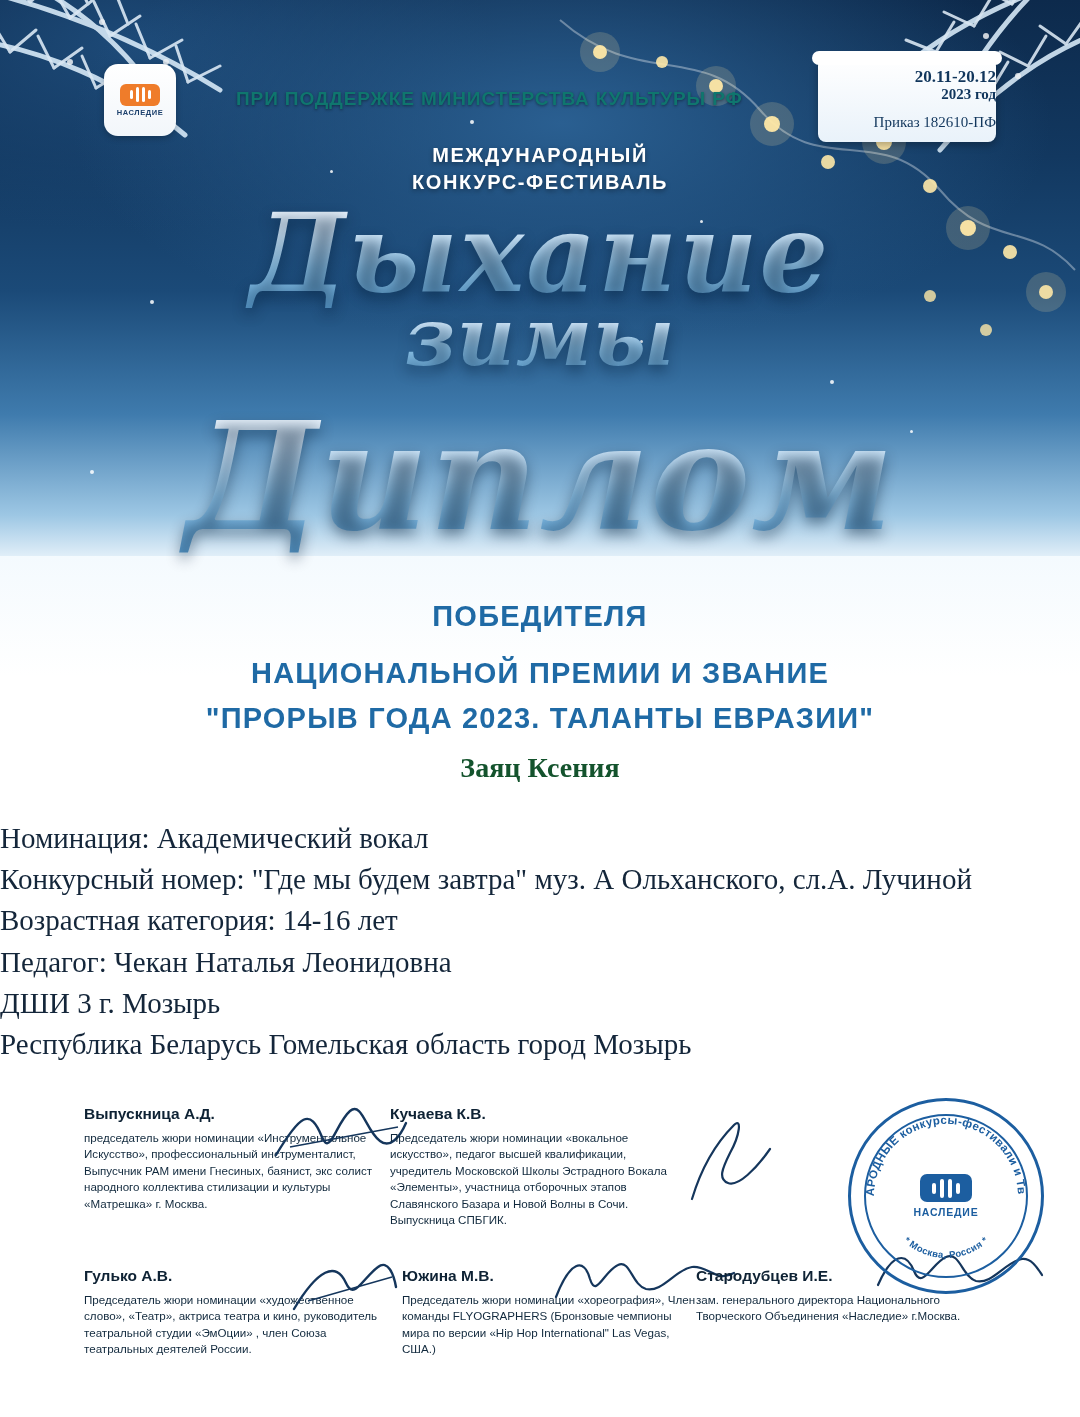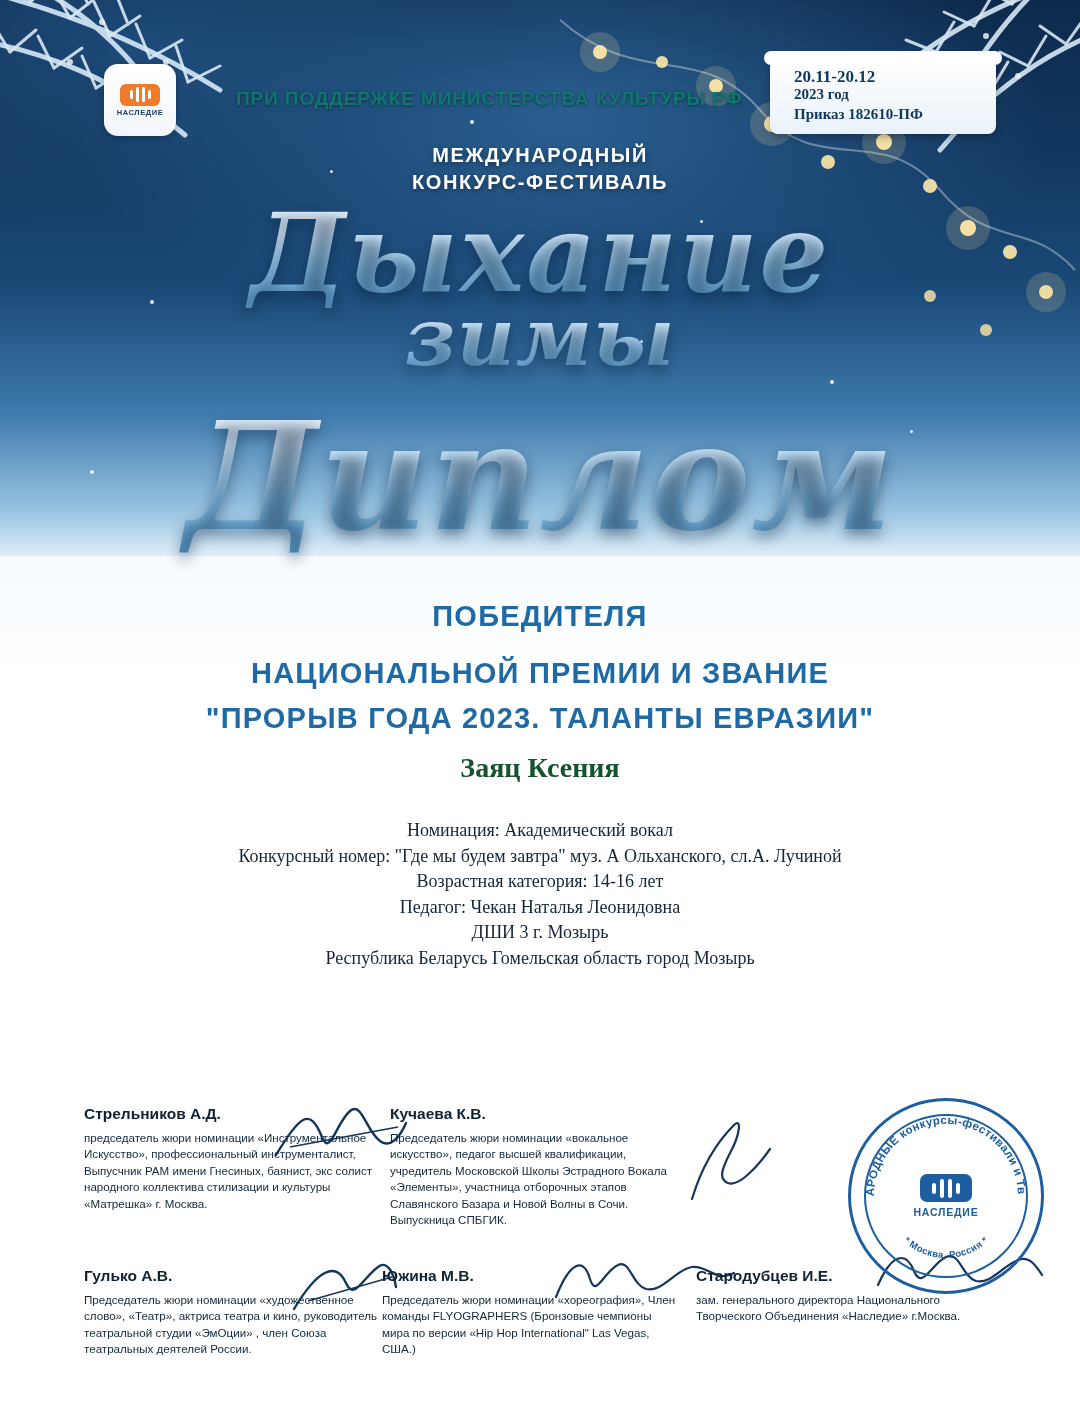--- a/index.html
+++ b/index.html
@@ -133,31 +133,31 @@
     font-weight: 700;
     letter-spacing: .9px;
     color: #0f766e;
     text-shadow: 0 1px 3px rgba(0,0,0,.45);
   }
 
   .date-plate {
     position: absolute;
     right: 84px; top: 58px;
     min-width: 178px;
-    padding: 9px 24px 11px;
+    padding: 9px 0 11px;
     border-radius: 8px;
     background: linear-gradient(180deg,#ffffff 0%,#e9f2fa 100%);
     box-shadow: 0 3px 8px rgba(0,0,0,.3);
-    text-align: left;
+    text-align: right;
     color: #11365c;
     font-family: "Liberation Serif", serif;
   }
   .date-plate .d1 { font-size: 17px; font-weight: 700; line-height: 1.12; }
   .date-plate .d2 { font-size: 15px; font-weight: 700; line-height: 1.15; }
-  .date-plate .d3 { font-size: 15px; font-weight: 700; line-height: 1.2; margin-top: 2px; }
+  .date-plate .d3 { font-size: 15px; font-weight: 400; line-height: 1.2; margin-top: 10px; }
   .plate-snowcap {
     position: absolute;
     left: -6px; right: -6px; top: -7px;
     height: 14px;
     border-radius: 10px;
     background: #ffffff;
     filter: blur(.6px);
   }
 
   .fest-kind {
@@ -211,23 +211,23 @@
     text-align: center;
     font-family: "Liberation Serif", serif;
     font-size: 28px;
     font-weight: 700;
     color: #14532d;
   }
 
   .details {
     position: absolute;
     left: 0; right: 0; top: 818px;
-    text-align: center;
+    text-align: left;
     font-family: "Liberation Serif", serif;
-    font-size: 18px;
+    font-size: 29px;
     line-height: 1.42;
     color: #14263a;
   }
 
   
   .signatures {
     position: absolute;
     left: 84px;
     top: 1105px;
     width: 912px;
@@ -466,21 +466,21 @@
     <div>Конкурсный номер: "Где мы будем завтра" муз. А Ольханского, сл.А. Лучиной</div>
     <div>Возрастная категория: 14-16 лет</div>
     <div>Педагог: Чекан Наталья Леонидовна</div>
     <div>ДШИ 3 г. Мозырь</div>
     <div>Республика Беларусь Гомельская область город Мозырь</div>
   </div>
 
   <div class="signatures">
 
     <div class="sig-col" style="left:0; top:0;">
-      <div class="sig-name">Стрельников А.Д.</div>
+      <div class="sig-name">Выпускница А.Д.</div>
       <div class="sig-desc">председатель жюри номинации «Инструментальное Искусство», профессиональный инструменталист, Выпусчник РАМ имени Гнесиных, баянист, экс солист народного коллектива стилизации и культуры «Матрешка» г. Москва.</div>
     </div>
     <svg class="sig-scribble" style="left:186px; top:-8px;" width="140" height="72" viewBox="0 0 140 72">
       <path d="M6 58 C 30 18, 40 10, 52 40 C 60 60, 66 26, 80 14 C 92 4, 96 34, 110 44 C 120 52, 130 40, 136 26" stroke="#15365c" stroke-width="2.4" fill="none" stroke-linecap="round"></path>
       <path d="M20 50 L 128 30" stroke="#15365c" stroke-width="1.6" fill="none"></path>
     </svg>
 
     <div class="sig-col" style="left:306px; top:0;">
       <div class="sig-name">Кучаева К.В.</div>
       <div class="sig-desc">Председатель жюри номинации «вокальное искусство», педагог высшей квалификации, учредитель Московской Школы Эстрадного Вокала «Элементы», участница отборочных этапов Славянского Базара и Новой Волны в Сочи. Выпускница СПБГИК.</div>
@@ -491,21 +491,21 @@
 
     <div class="sig-col" style="left:0; top:162px;">
       <div class="sig-name">Гулько А.В.</div>
       <div class="sig-desc">Председатель жюри номинации «художественное слово», «Театр», актриса театра и кино, руководитель театральной студии «ЭмОции» , член Союза театральных деятелей России.</div>
     </div>
     <svg class="sig-scribble" style="left:200px; top:148px;" width="120" height="72" viewBox="0 0 120 72">
       <path d="M10 56 C 34 16, 52 8, 62 30 C 70 48, 78 26, 94 14 C 104 6, 110 22, 112 34" stroke="#15365c" stroke-width="2.4" fill="none" stroke-linecap="round"></path>
       <path d="M24 48 L 108 24" stroke="#15365c" stroke-width="1.5" fill="none"></path>
     </svg>
 
-    <div class="sig-col" style="left:298px; top:162px;">
+    <div class="sig-col" style="left:318px; top:162px;">
       <div class="sig-name">Южина М.В.</div>
       <div class="sig-desc">Председатель жюри номинации «хореография», Член команды FLYOGRAPHERS (Бронзовые чемпионы мира по версии «Hip Hop International" Las Vegas, США.)</div>
     </div>
     <svg class="sig-scribble" style="left:466px; top:146px;" width="190" height="62" viewBox="0 0 190 62">
       <path d="M6 46 C 20 10, 34 6, 40 28 C 46 48, 54 20, 68 14 C 80 8, 82 34, 96 38 C 112 42, 126 18, 142 16 C 158 14, 166 32, 184 22" stroke="#15365c" stroke-width="2.2" fill="none" stroke-linecap="round"></path>
     </svg>
 
     <div class="sig-col" style="left:612px; top:162px; width:300px;">
       <div class="sig-name">Стародубцев И.Е.</div>
       <div class="sig-desc">зам. генерального директора Национального Творческого Объединения «Наследие» г.Москва.</div>

